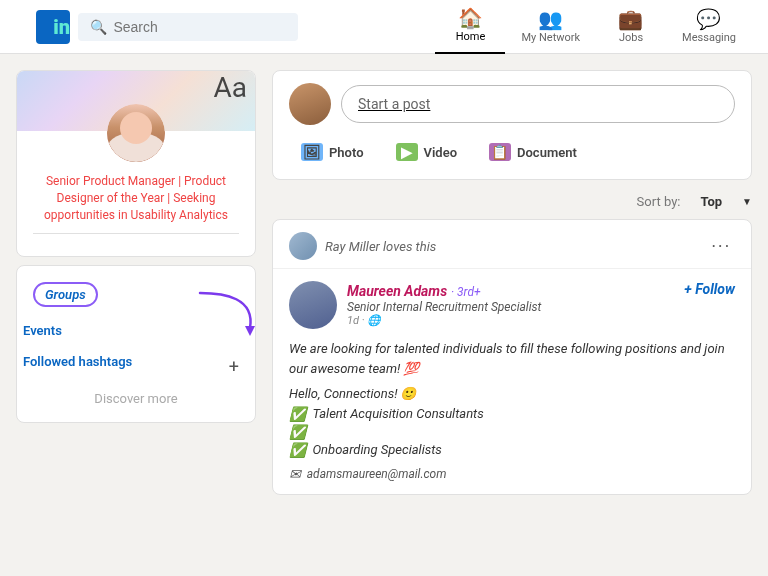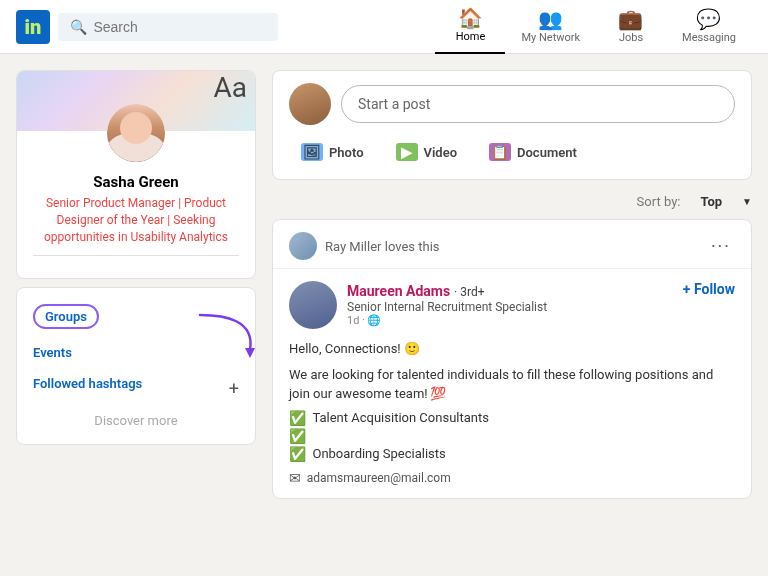--- a/index.html
+++ b/index.html
@@ -23,26 +23,27 @@
       top: 0;
       z-index: 100;
     }
     .linkedin-logo {
       width: 34px;
       height: 34px;
       background: #0a66c2;
       border-radius: 4px;
       display: flex;
       align-items: center;
-      justify-content: center;
-      color: #bef264;
+      justify-content: flex-end;
+      color: #5eead4;
       font-weight: 900;
       font-size: 20px;
       flex-shrink: 0;
       margin-right: 8px;
+      margin-left: 20px;
     }
     .search-bar {
       display: flex;
       align-items: center;
       background: #eef3f8;
       border-radius: 4px;
       padding: 6px 12px;
       gap: 6px;
       flex: 0 0 220px;
     }
@@ -168,21 +169,21 @@
 
     
     .sidebar-links {
       background: #fff;
       border-radius: 8px;
       border: 1px solid #e0e0e0;
       padding: 8px 0;
     }
     .sidebar-link {
       display: block;
-      padding: 8px 16px;
+      padding: 8px 6px;
       font-size: 13px;
       font-weight: 600;
       color: #0a66c2;
       cursor: pointer;
       position: relative;
     }
     .groups-highlight {
       border: 2px solid #8b5cf6;
       border-radius: 20px;
       padding: 3px 10px;
@@ -190,20 +191,21 @@
       color: #0a66c2;
       font-weight: 600;
       font-size: 13px;
       cursor: pointer;
     }
     .groups-row {
       display: flex;
       align-items: center;
       padding: 8px 16px;
       position: relative;
+      font-style: italic;
     }
     .plus-btn {
       position: absolute;
       right: 16px;
       bottom: 8px;
       font-size: 18px;
       color: #555;
       cursor: pointer;
     }
     .discover-more {
@@ -227,20 +229,21 @@
       background: #fff;
       border-radius: 8px;
       border: 1px solid #e0e0e0;
       padding: 12px 16px;
     }
     .post-input-row {
       display: flex;
       align-items: center;
       gap: 10px;
       margin-bottom: 12px;
+      text-decoration: underline;
     }
     .post-avatar {
       width: 42px;
       height: 42px;
       border-radius: 50%;
       background: #d4a090;
       overflow: hidden;
       flex-shrink: 0;
     }
     .post-avatar-img {
@@ -299,20 +302,21 @@
     .sort-label { color: #777; }
     .sort-value { font-weight: 700; color: #333; }
     .sort-arrow { font-size: 10px; color: #333; }
 
     
     .feed-card {
       background: #fff;
       border-radius: 8px;
       border: 1px solid #e0e0e0;
       overflow: hidden;
+      font-style: italic;
     }
     .feed-card-header {
       display: flex;
       align-items: center;
       justify-content: space-between;
       padding: 12px 16px 8px;
       font-size: 13px;
       color: #666;
       border-bottom: 1px solid #f0f0f0;
     }
@@ -361,21 +365,21 @@
       background: linear-gradient(160deg, #8090b0 0%, #506090 100%);
     }
     .author-info { flex: 1; }
     .author-name {
       font-weight: 700;
       font-size: 14px;
       color: #be185d;
     }
     .author-badge {
       font-size: 12px;
-      color: #404040;
+      color: #8b5cf6;
       font-weight: 400;
     }
     .author-title {
       font-size: 12px;
       color: #555;
     }
     .author-meta {
       font-size: 11px;
       color: #888;
       display: flex;
@@ -470,21 +474,20 @@
         <div class="profile-avatar">
           <div style="width:100%;height:100%;background:linear-gradient(180deg,#f0c4b0 0%,#c8916a 40%,#a06040 100%);border-radius:50%;position:relative;display:flex;align-items:flex-end;justify-content:center;overflow:hidden;">
 
             <div style="position:absolute;top:8px;left:50%;transform:translateX(-50%);width:32px;height:32px;background:#f5c8b0;border-radius:50%;"></div>
 
             <div style="width:56px;height:30px;background:#f0e0d8;border-radius:50% 50% 0 0;"></div>
           </div>
         </div>
       </div>
       <div class="profile-info">
-        <div class="profile-name">Sasha Green</div>
         <div class="profile-title">Senior Product Manager | Product Designer of the Year | Seeking opportunities in Usability Analytics</div>
         <div class="divider"></div>
       </div>
     </div>
 
     <div class="sidebar-links">
       <div class="groups-row">
         <span class="groups-highlight">Groups</span>
 
         <svg class="arrow-svg" width="70" height="55" viewBox="0 0 70 55">
@@ -548,22 +551,22 @@
           <div class="author-info">
             <div>
               <span class="author-name">Maureen Adams</span>
               <span class="author-badge">· 3rd+</span>
             </div>
             <div class="author-title">Senior Internal Recruitment Specialist</div>
             <div class="author-meta">1d · 🌐</div>
           </div>
           <div class="follow-btn">+ Follow</div>
         </div>
+        <div style="margin:6px 0;" class="post-text">We are looking for talented individuals to fill these following positions and join our awesome team! 💯</div>
         <div class="post-text">Hello, Connections! 🙂</div>
-        <div style="margin:6px 0;" class="post-text">We are looking for talented individuals to fill these following positions and join our awesome team! 💯</div>
         <div>
           <div class="post-list-item">
             <span class="check-green">✅</span>
             <span>Talent Acquisition Consultants</span>
           </div>
           <div class="post-list-item">
             <span class="check-green">✅</span>
           </div>
           <div class="post-list-item">
             <span class="check-green">✅</span>

